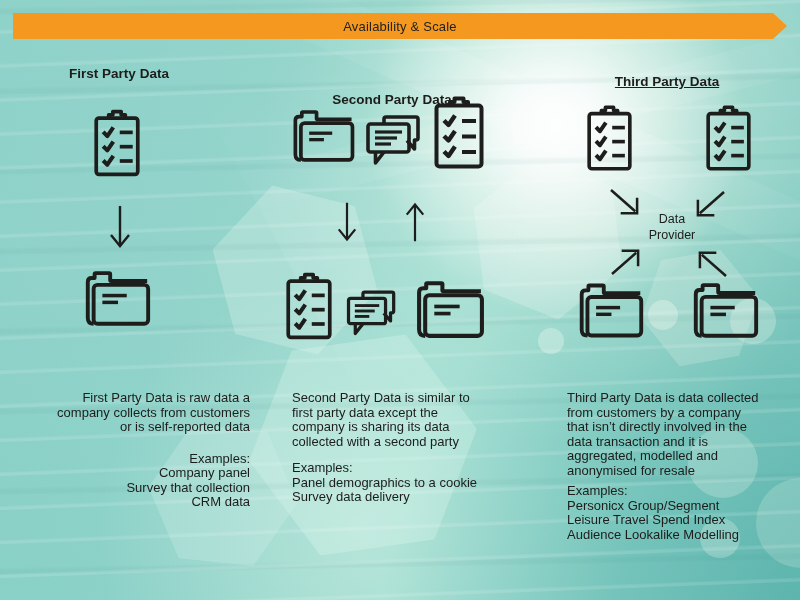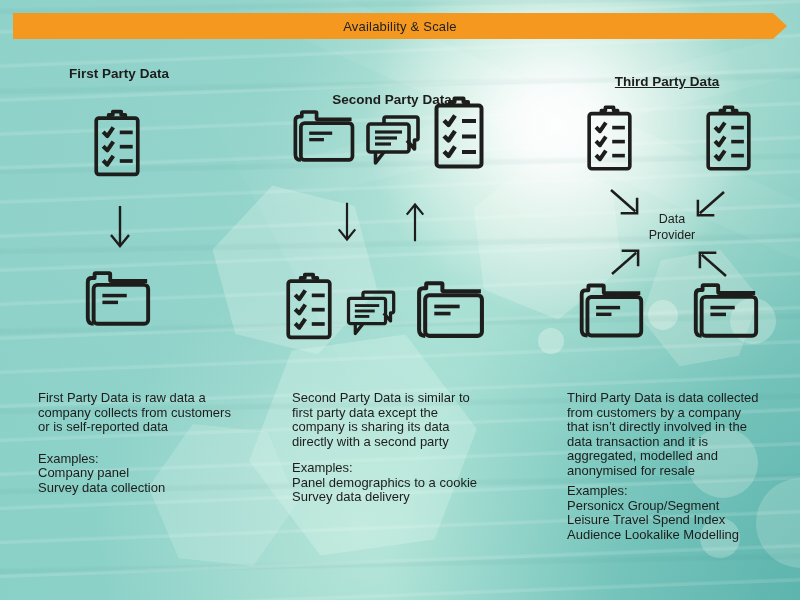--- a/index.html
+++ b/index.html
@@ -125,28 +125,29 @@
   <span class="icon" style="left:108px;top:204px;width:24px;height:46px;">
       <svg viewBox="0 0 24 46">
         <use href="#sym-arrow-straight"></use>
       </svg>
     </span>
   <span class="icon" style="left:80px;top:270px;width:74px;height:56px;">
       <svg viewBox="0 0 76 57">
         <use href="#sym-folder"></use>
       </svg>
     </span>
-  <div class="textblock" style="left:38px;top:391px;width:212px;">
+  <div class="textblock" style="left:38px;top:391px;width:212px;text-align:right;">
     <div class="pre">First Party Data is raw data a
 company collects from customers
 or is self-reported data</div>
     <div class="examples">
       <p class="lbl" style="margin-top:17px;">Examples:</p>
       <p>Company panel</p>
-      <p>Survey data collection</p>
+      <p>Survey that collection</p>
+      <p>CRM data</p>
     </div>
   </div>
 
   <span class="icon" style="left:288px;top:109px;width:70px;height:53px;">
       <svg viewBox="0 0 76 57">
         <use href="#sym-folder"></use>
       </svg>
     </span>
   <span class="icon" style="left:363px;top:111px;width:62px;height:54px;">
       <svg viewBox="0 0 62 54">
@@ -180,21 +181,21 @@
     </span>
   <span class="icon" style="left:411px;top:280px;width:77px;height:58px;">
       <svg viewBox="0 0 76 57">
         <use href="#sym-folder"></use>
       </svg>
     </span>
   <div class="textblock" style="left:292px;top:391px;width:216px;">
     <div class="pre">Second Party Data is similar to
 first party data except the
 company is sharing its data
-directly with a second party</div>
+collected with a second party</div>
     <div class="examples">
       <p class="lbl" style="margin-top:12px;">Examples:</p>
       <p>Panel demographics to a cookie</p>
       <p>Survey data delivery</p>
     </div>
   </div>
 
   <span class="icon" style="left:586px;top:103px;width:47px;height:70px;">
       <svg viewBox="0 0 52 74">
         <use href="#sym-clipboard"></use>

